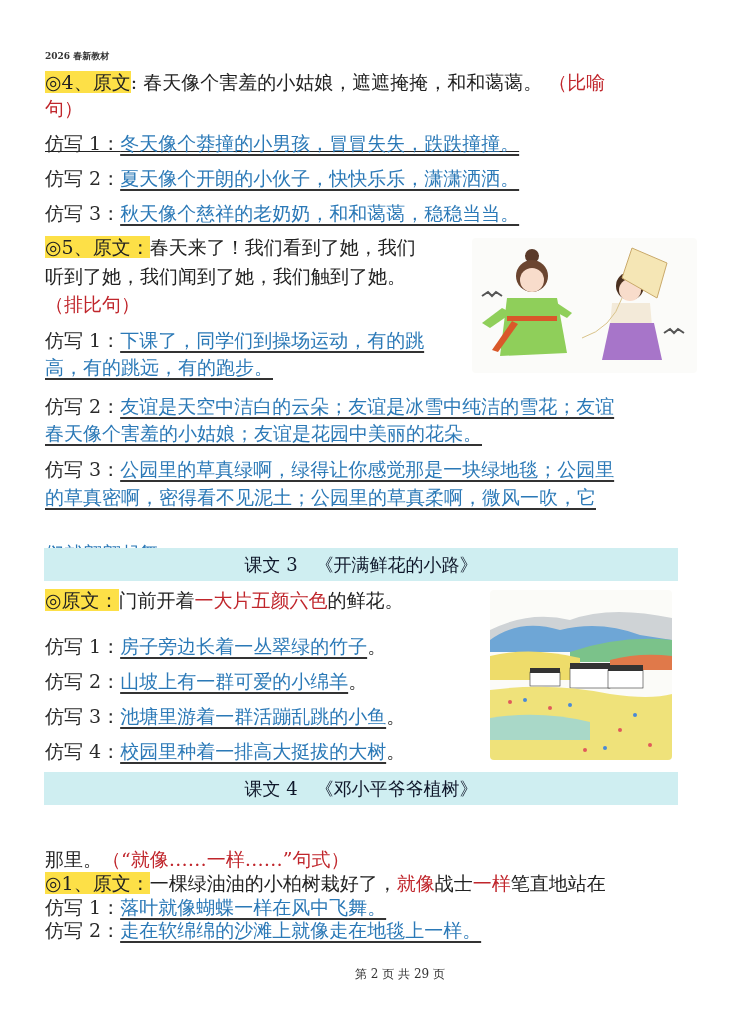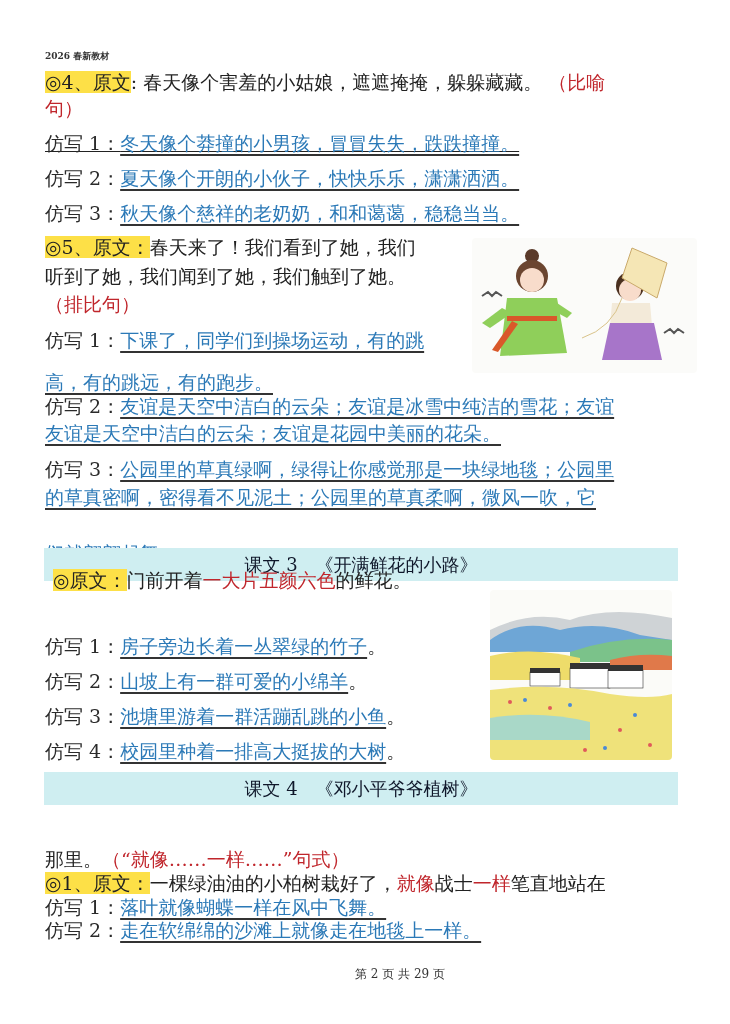--- a/index.html
+++ b/index.html
@@ -33,21 +33,21 @@
     text-align: center; font-size: 12px; color: #333; padding-left: 35px;
   }
 </style>
 </head>
 <body>
 
 <div class="header-tag">2026 春新教材</div>
 
 <div class="line" style="top:70px;">
   <span class="hl">◎4、原文</span><span>:</span>
-  <span>春天像个害羞的小姑娘，遮遮掩掩，躲躲藏藏。</span>
+  <span>春天像个害羞的小姑娘，遮遮掩掩，和和蔼蔼。</span>
   <span class="red">（比喻</span>
 </div>
 <div class="line red" style="top:96px;">句）</div>
 
 <div class="line" style="top:131px;text-decoration:underline;">
   <span class="label">仿写 1：</span><span class="blue">冬天像个莽撞的小男孩，冒冒失失，跌跌撞撞。</span>
 </div>
 <div class="line" style="top:166px;">
   <span class="label">仿写 2：</span><span class="blue">夏天像个开朗的小伙子，快快乐乐，潇潇洒洒。</span>
 </div>
@@ -57,26 +57,26 @@
 
 <div class="line" style="top:235px;">
   <span class="hl">◎5、原文：</span><span>春天来了！我们看到了她，我们</span>
 </div>
 <div class="line" style="top:264px;text-align:center;">听到了她，我们闻到了她，我们触到了她。</div>
 <div class="line red" style="top:292px;">（排比句）</div>
 
 <div class="line" style="top:328px;">
   <span class="label">仿写 1：</span><span class="blue">下课了，同学们到操场运动，有的跳</span>
 </div>
-<div class="line blue" style="top:355px;margin-top:15px;">高，有的跳远，有的跑步。</div>
+<div class="line blue" style="top:355px;">高，有的跳远，有的跑步。</div>
 
 <div class="line" style="top:394px;">
   <span class="label">仿写 2：</span><span class="blue">友谊是天空中洁白的云朵；友谊是冰雪中纯洁的雪花；友谊</span>
 </div>
-<div class="line blue" style="top:421px;">友谊是天空中洁白的云朵；友谊是花园中美丽的花朵。</div>
+<div class="line blue" style="top:421px;">春天像个害羞的小姑娘；友谊是花园中美丽的花朵。</div>
 
 <div class="line" style="top:457px;">
   <span class="label">仿写 3：</span><span class="blue">公园里的草真绿啊，绿得让你感觉那是一块绿地毯；公园里</span>
 </div>
 <div class="line blue" style="top:485px;">的草真密啊，密得看不见泥土；公园里的草真柔啊，微风一吹，它</div>
 <div class="line blue" style="top:513px;margin-top:28px;">们就翩翩起舞。</div>
 
 <div class="illus" style="left:472px; top:238px; width:225px; height:135px;">
   <svg width="225" height="135" viewBox="0 0 225 135">
     <rect width="225" height="135" fill="#fbfbf9"></rect>
@@ -98,21 +98,21 @@
     <path d="M160 10 L195 25 L185 60 L150 40 Z" fill="#f5e6b5" stroke="#c9a96b" stroke-width="1"></path>
     <path d="M110 100 Q140 90 150 60" stroke="#d9c38a" fill="none" stroke-width="1"></path>
 
     <path d="M10 58 l6 -4 l4 4 l4 -4 l6 4" stroke="#555" fill="none" stroke-width="2"></path>
     <path d="M192 95 l6 -4 l4 4 l4 -4 l6 4" stroke="#555" fill="none" stroke-width="2"></path>
   </svg>
 </div>
 
 <div class="band" style="top:548px;">课文 3　《开满鲜花的小路》</div>
 
-<div class="line" style="top:568px;margin-left:8px;">
+<div class="line" style="top:588px;">
   <span class="hl">◎原文：</span><span>门前开着</span><span class="red">一大片</span><span class="red">五颜六色</span><span>的鲜花。</span>
 </div>
 
 <div class="line" style="top:634px;">
   <span class="label">仿写 1：</span><span class="blue">房子旁边长着一丛翠绿的竹子</span><span>。</span>
 </div>
 <div class="line" style="top:669px;">
   <span class="label">仿写 2：</span><span class="blue">山坡上有一群可爱的小绵羊</span><span>。</span>
 </div>
 <div class="line" style="top:704px;">

